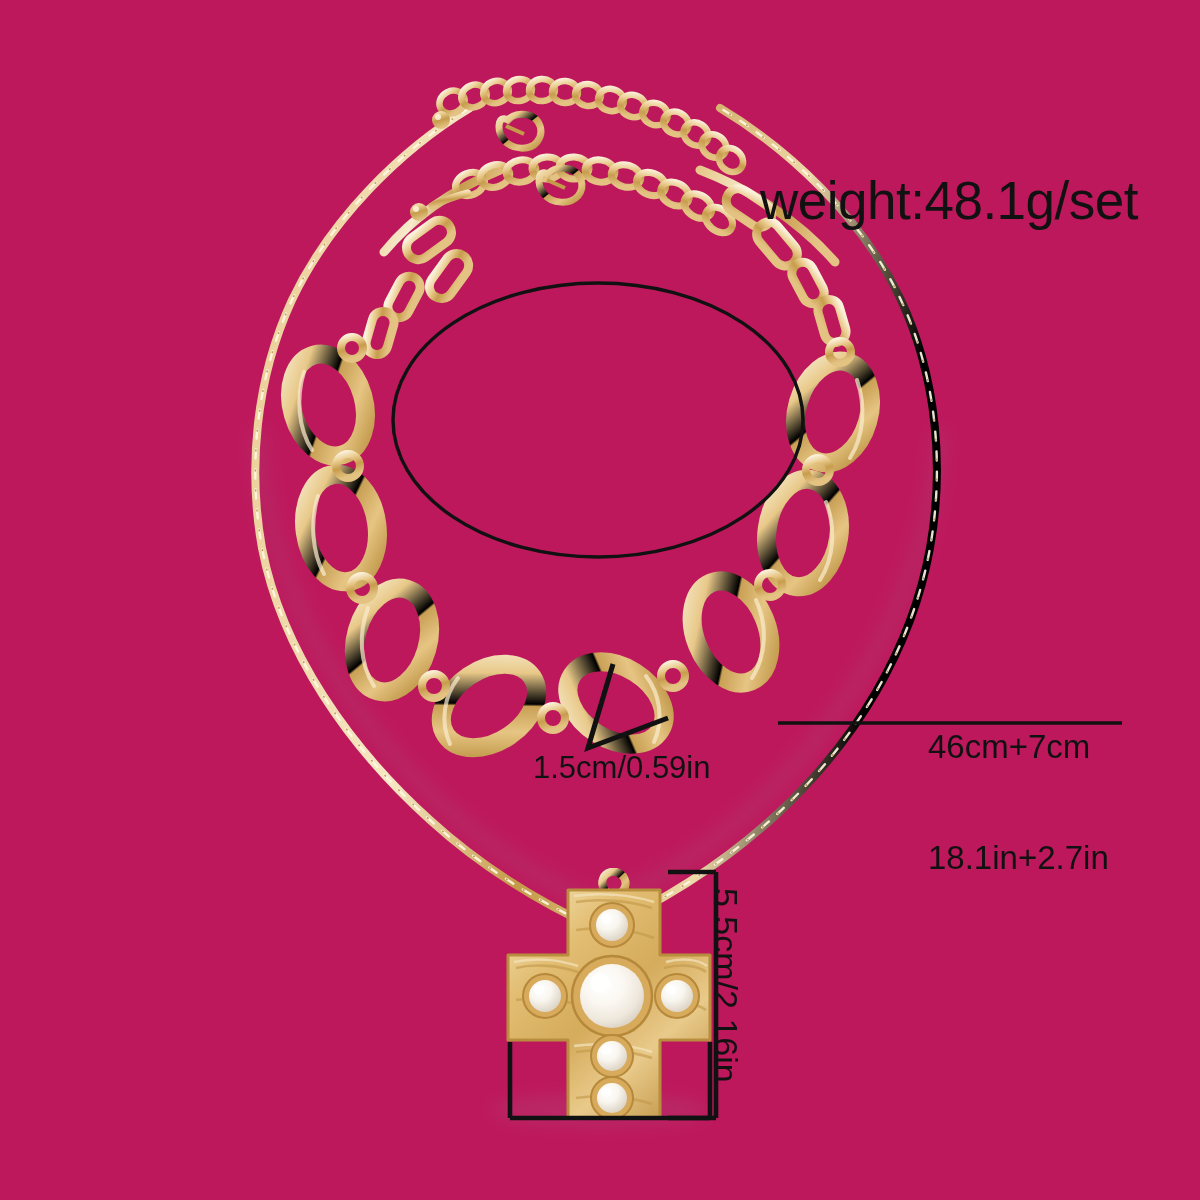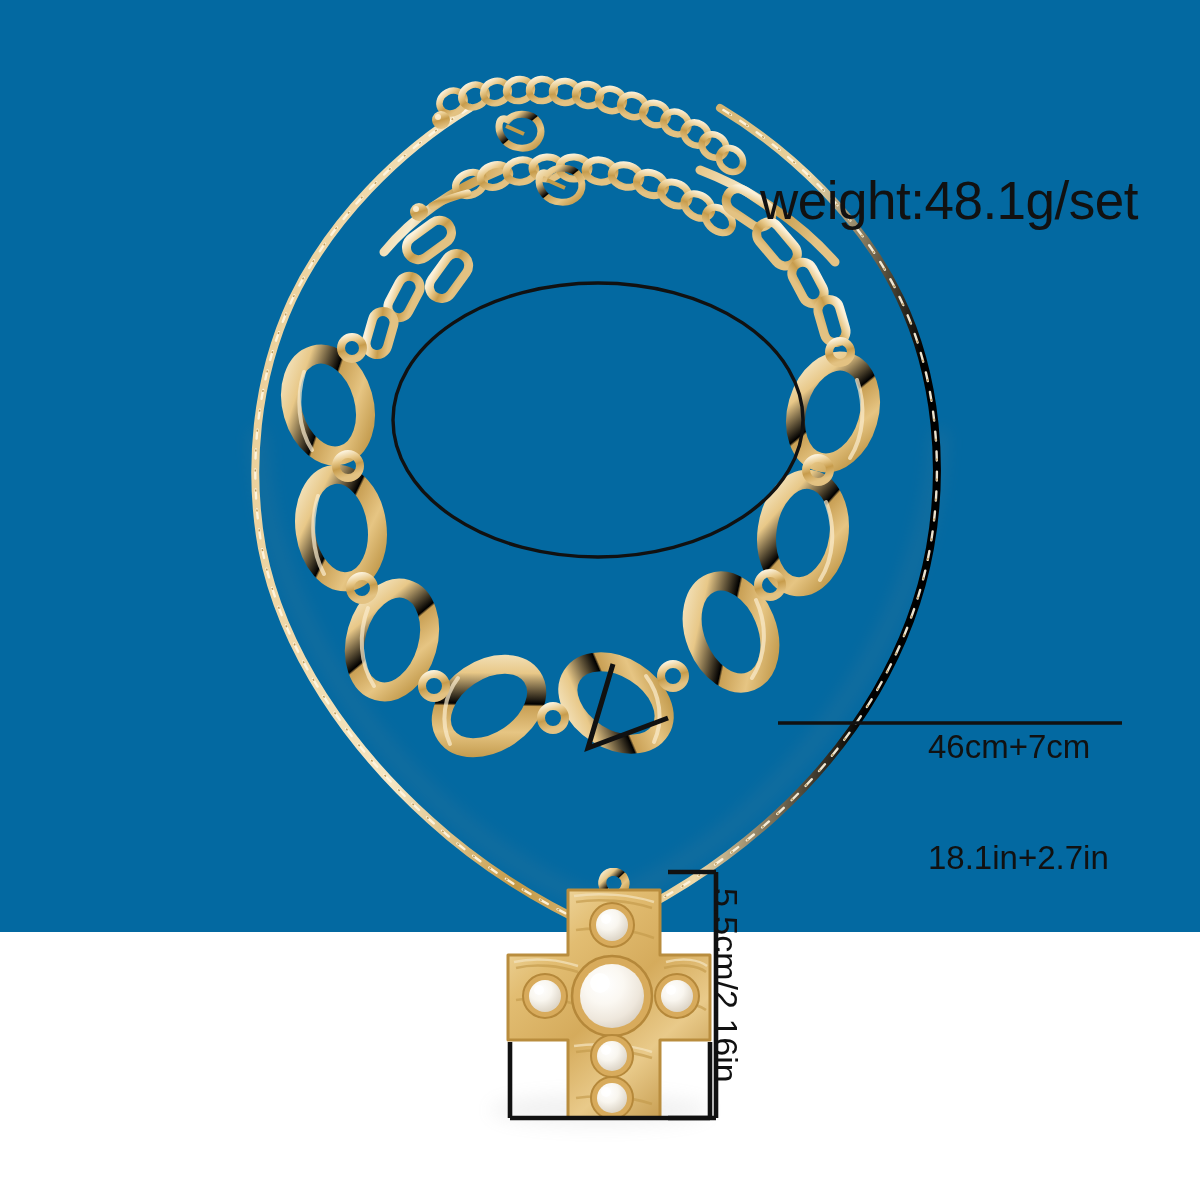--- a/index.html
+++ b/index.html
@@ -1,19 +1,19 @@
 <!DOCTYPE html>
 <html><head>
 <meta charset="utf-8">
 <title>Jewelry Set Dimension Sheet</title>
 <style>
   html,body{margin:0;padding:0;background:#ffffff;}
   body{width:1200px;height:1200px;overflow:hidden;
        font-family:"Liberation Sans","DejaVu Sans",sans-serif;color:#1a1a1a;}
-  #stage{position:relative;width:1200px;height:932px;background:#0369a1;}
+  #stage{position:relative;width:1200px;height:1200px;background:#be185d;}
   svg#art{position:absolute;left:0;top:0;width:1200px;height:1200px;}
 
   .anno{position:absolute;white-space:pre;color:#111;line-height:1.12;}
   #weight-block{right:62px;top:52px;text-align:right;font-size:53px;letter-spacing:-0.5px;}
   #weight-block div{display:block;}
 
   #oval-label{left:506px;top:398px;font-size:33px;text-align:left;}
   #right-label{left:928px;top:655px;font-size:33px;text-align:left;}
   #link-label{left:533px;top:751px;font-size:31px;}
   #cross-w-label{left:516px;top:1126px;font-size:34px;}
@@ -289,17 +289,18 @@
   </div>
 
   <div class="anno" id="oval-label">
   </div>
 
   <div class="anno" id="right-label">
     <div>46cm+7cm</div>
     <div>18.1in+2.7in</div>
   </div>
 
+  <div class="anno" id="link-label">1.5cm/0.59in</div>
 
 
   <div class="anno" id="cross-h-label">5.5cm/2.16in</div>
 
 </div>
 
 </body></html>

